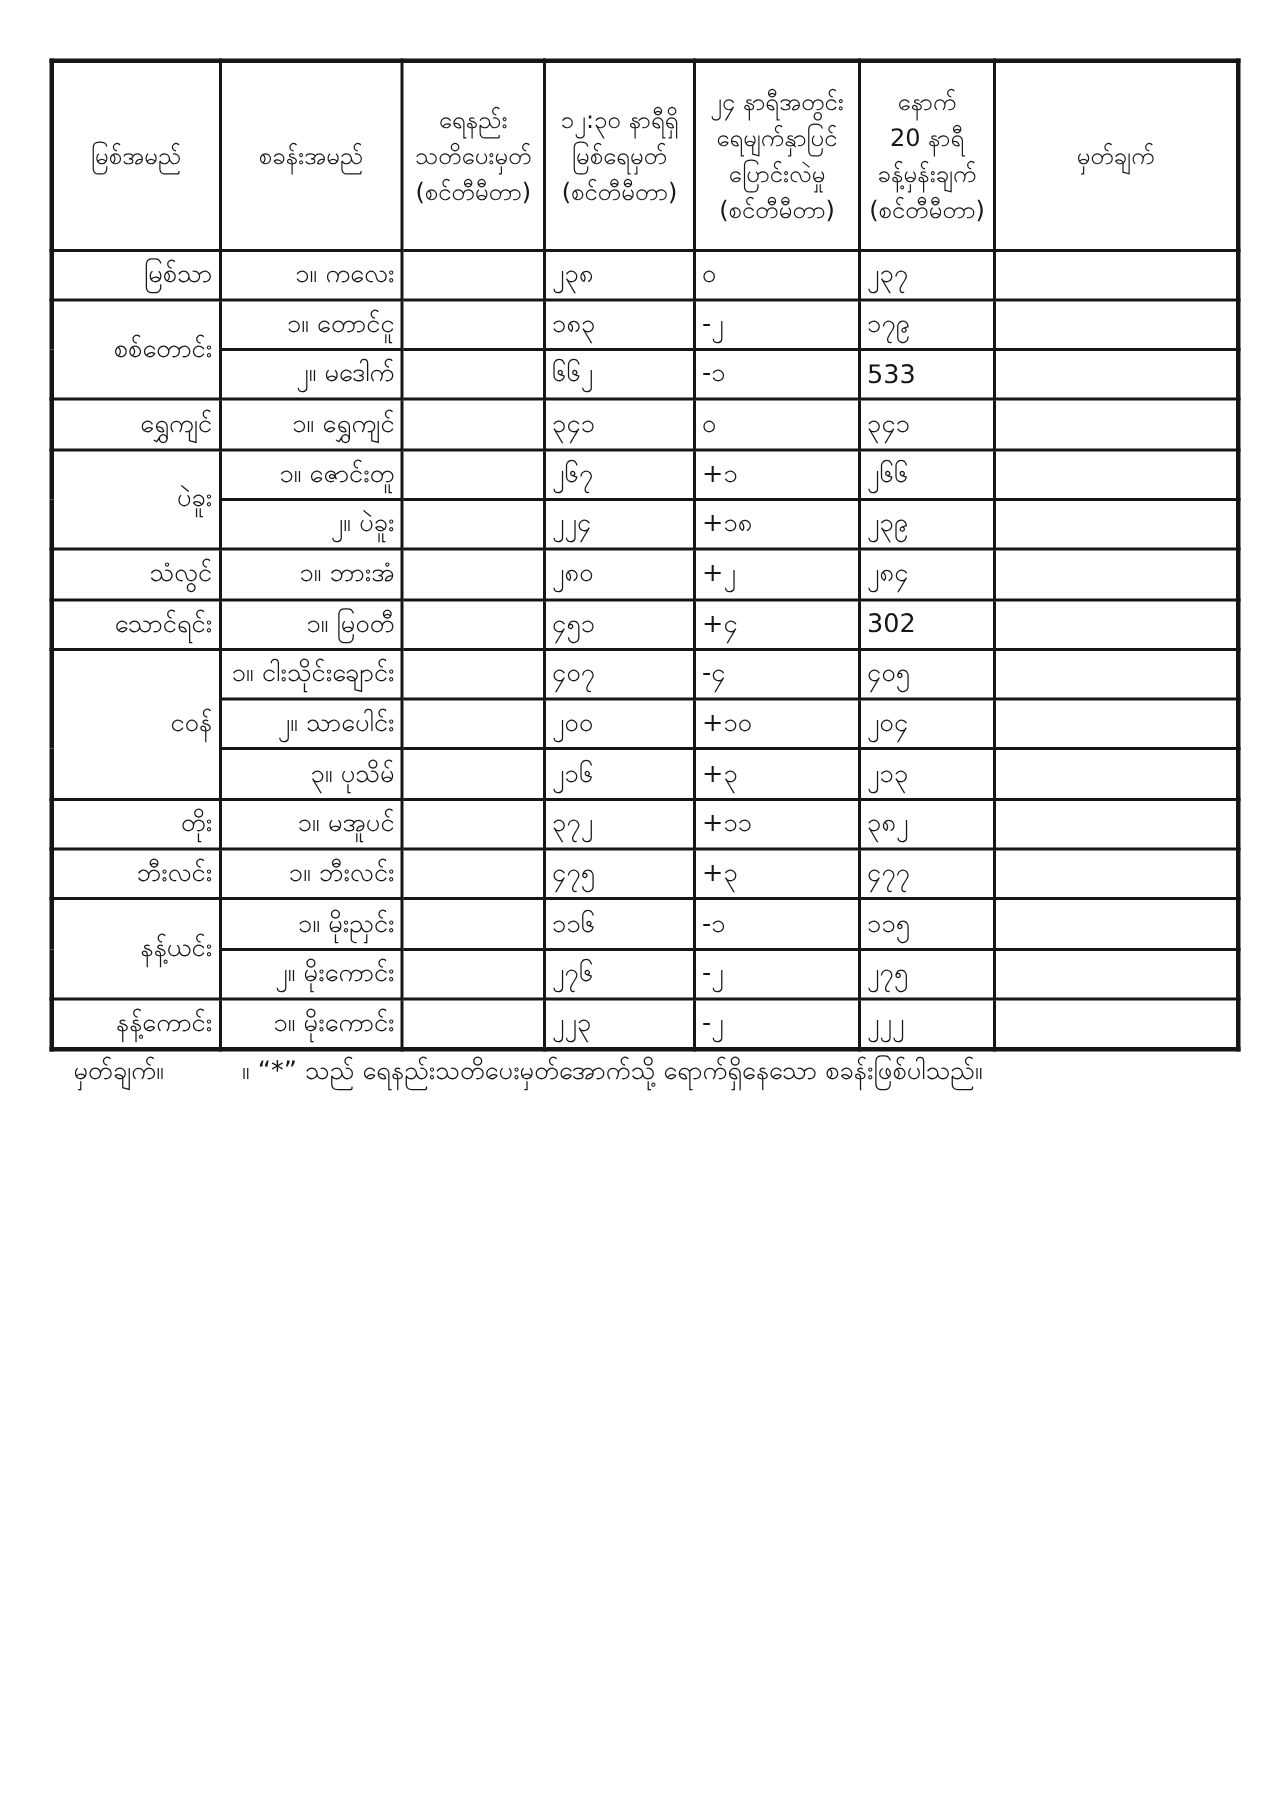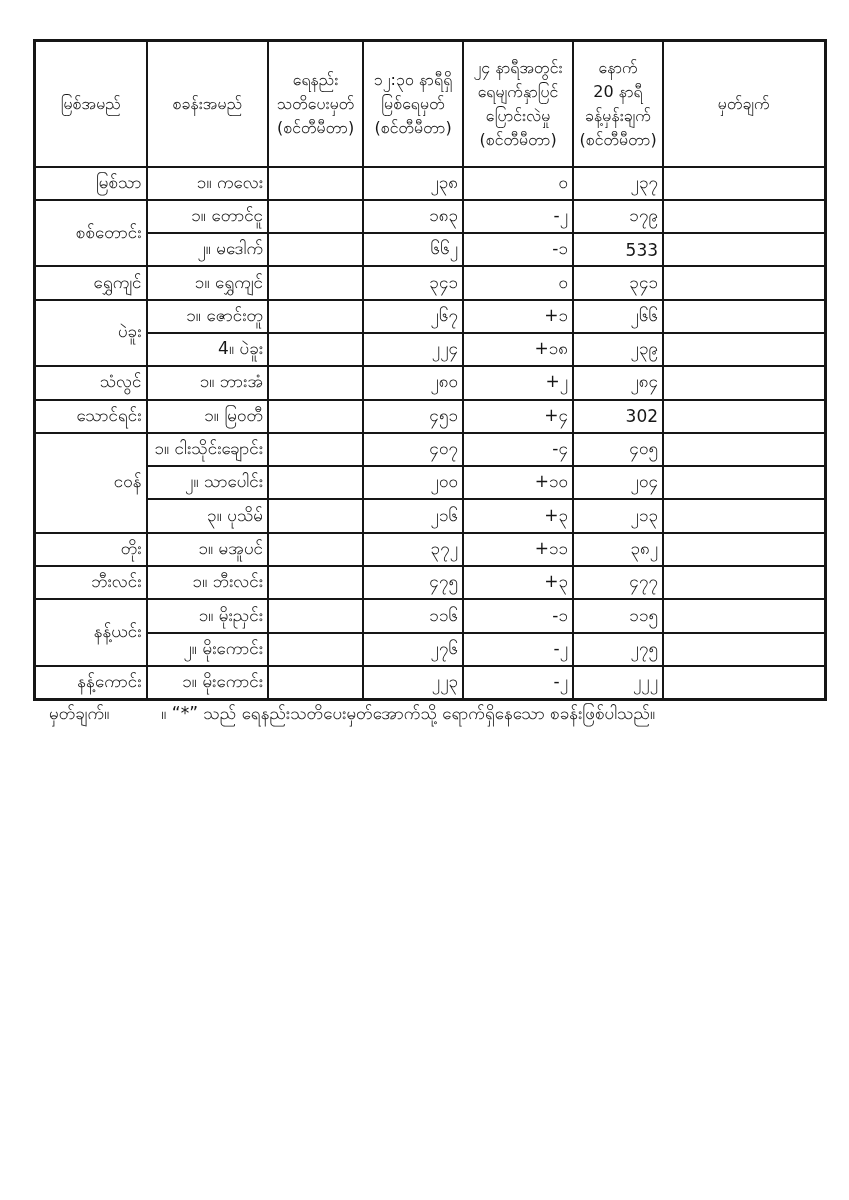--- a/index.html
+++ b/index.html
@@ -40,21 +40,21 @@
     font-size: 16px;
     white-space: normal;
   }
   .river-table th div { line-height: 24px; }
   td.river, td.station {
     text-align: right;
     padding-left: 7px;
     vertical-align: middle;
   }
   td.num {
-    text-align: right;
+    text-align: left;
     vertical-align: middle;
   }
   td.blank { vertical-align: middle; }
   .footnote {
     position: absolute;
     left: 49px;
     top: 702px;
     width: 780px;
     font-size: 17px;
     display: flex;
@@ -152,21 +152,21 @@
         <tr>
           <td class="river" rowspan="2">ပဲခူး</td>
           <td class="station">၁။ ဇောင်းတူ</td>
           <td class="blank"></td>
           <td class="num">၂၆၇</td>
           <td class="num">+၁</td>
           <td class="num">၂၆၆</td>
           <td class="blank"></td>
         </tr>
         <tr>
-          <td class="station">4။ ပဲခူး</td>
+          <td class="station">၂။ ပဲခူး</td>
           <td class="blank"></td>
           <td class="num">၂၂၄</td>
           <td class="num">+၁၈</td>
           <td class="num">၂၃၉</td>
           <td class="blank"></td>
         </tr>
         <tr>
           <td class="river" rowspan="1">သံလွင်</td>
           <td class="station">၁။ ဘားအံ</td>
           <td class="blank"></td>

